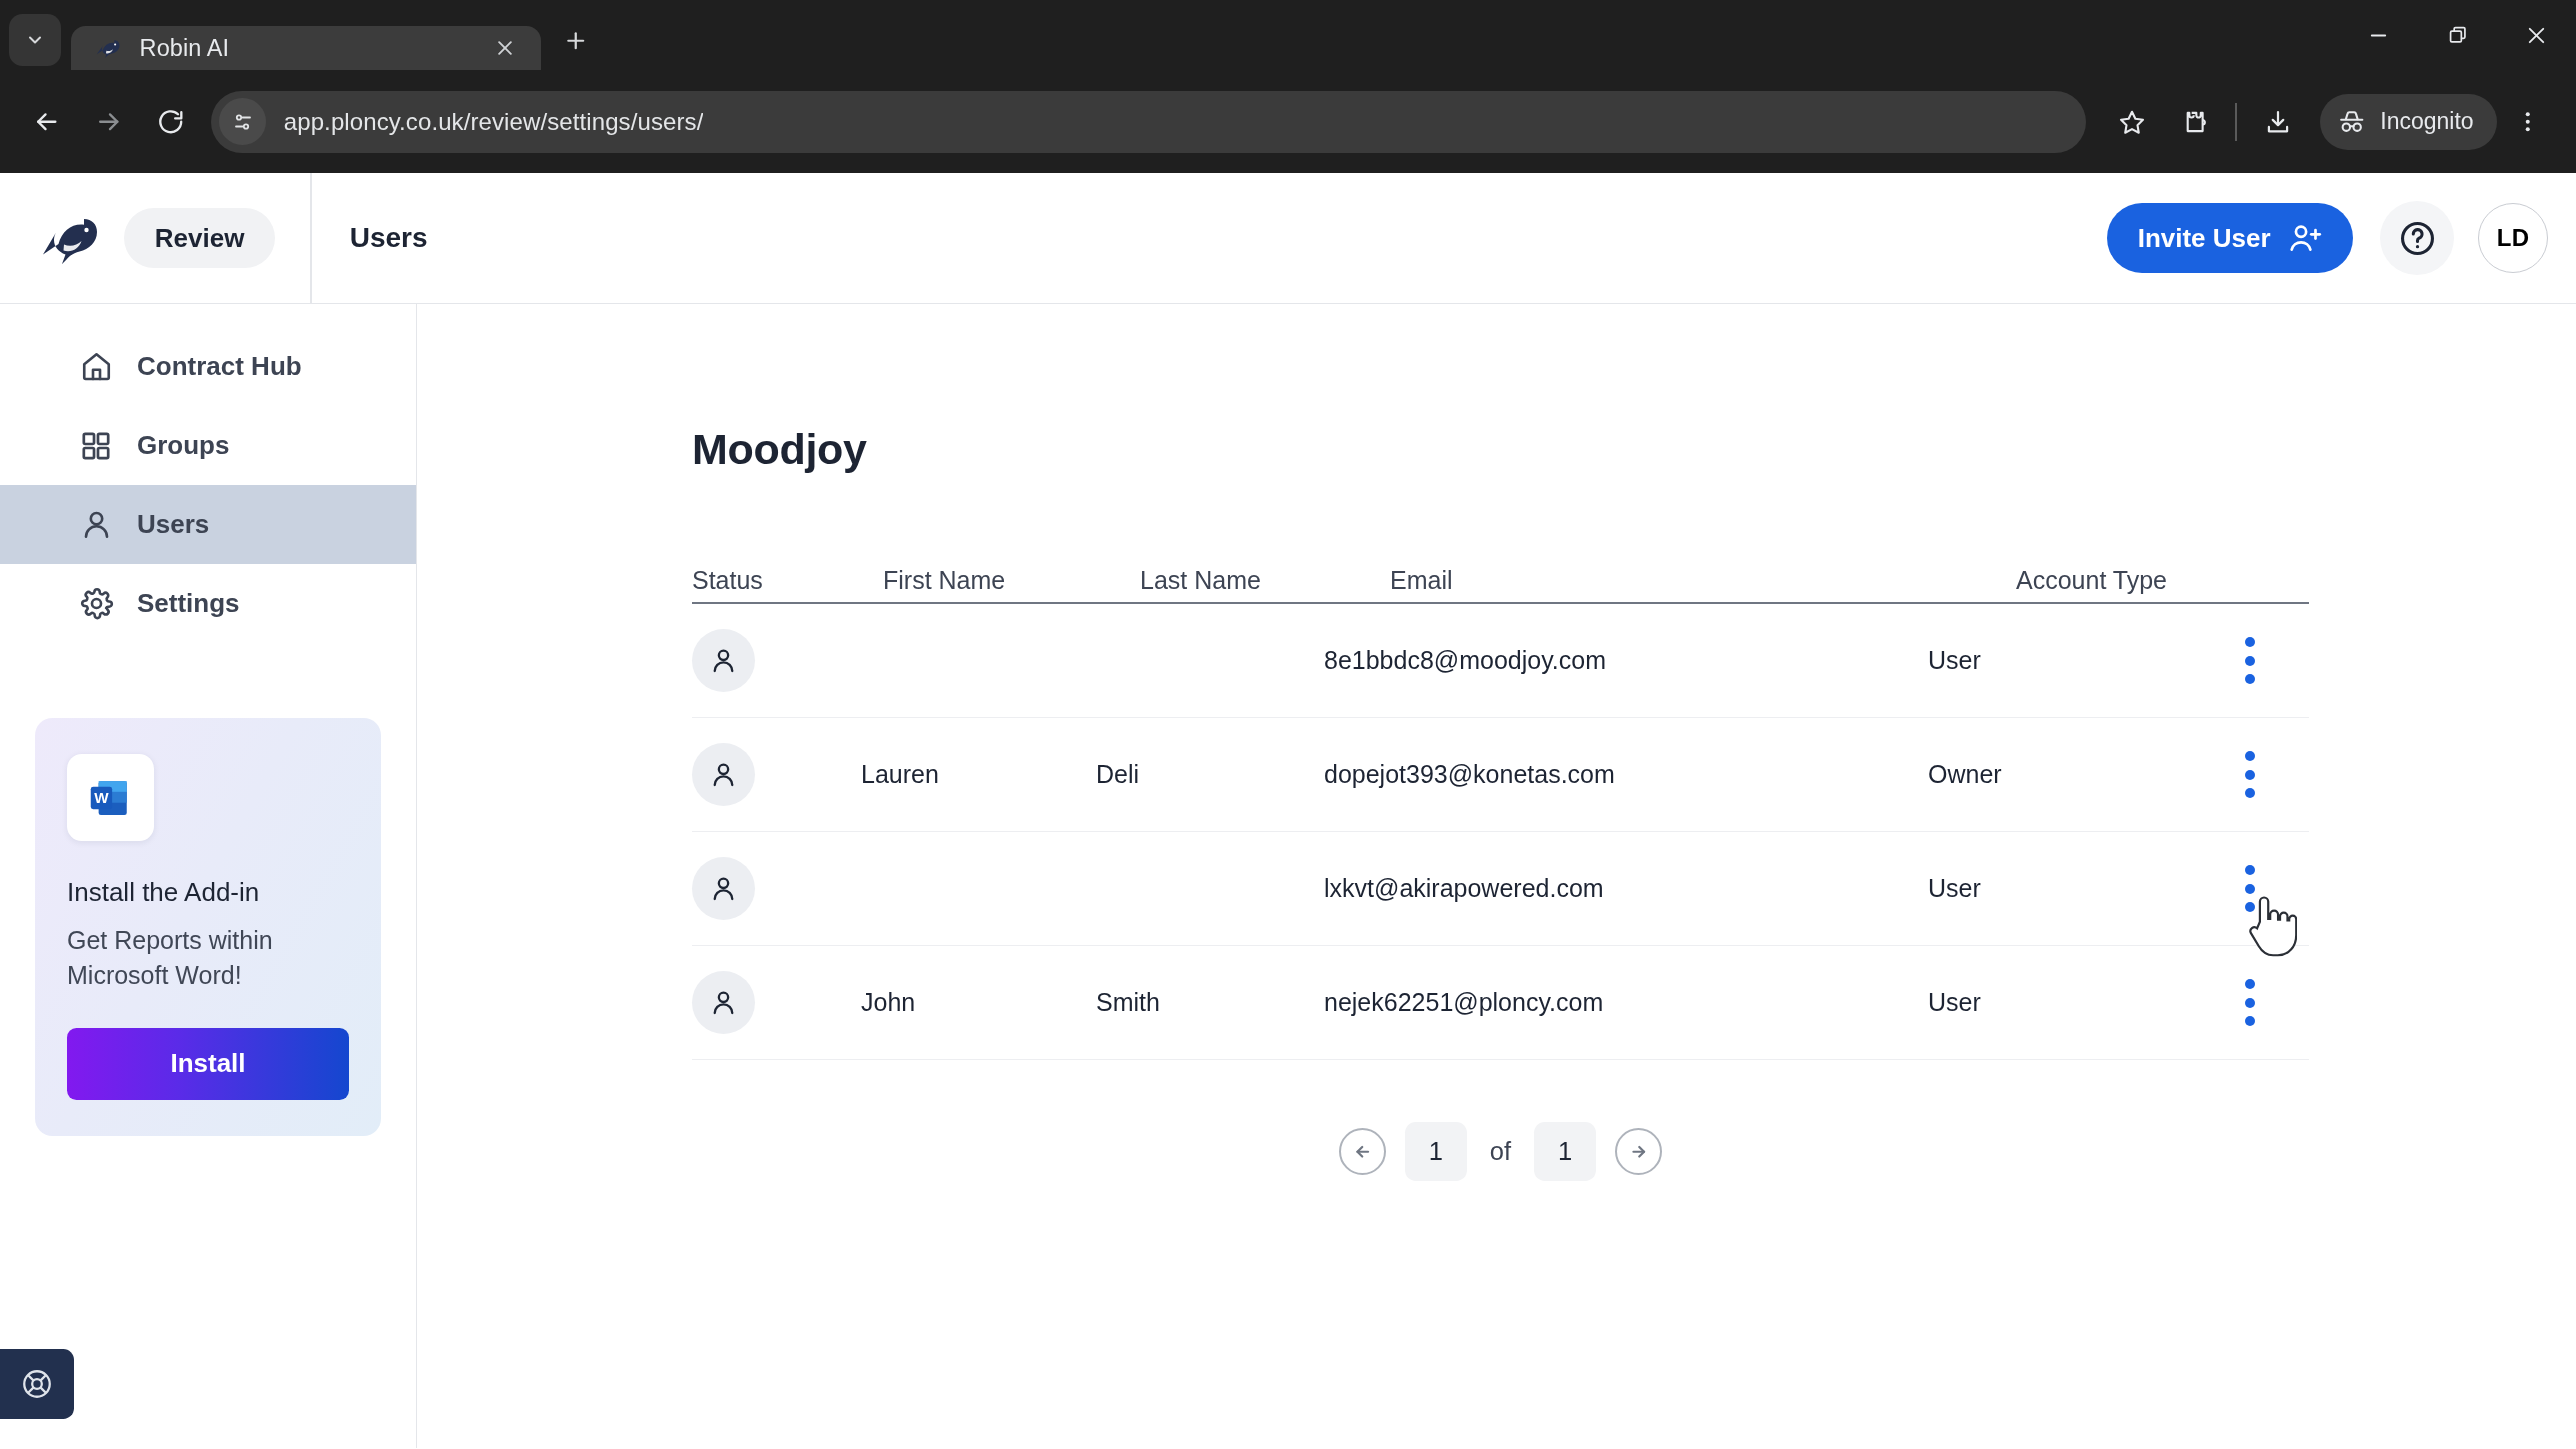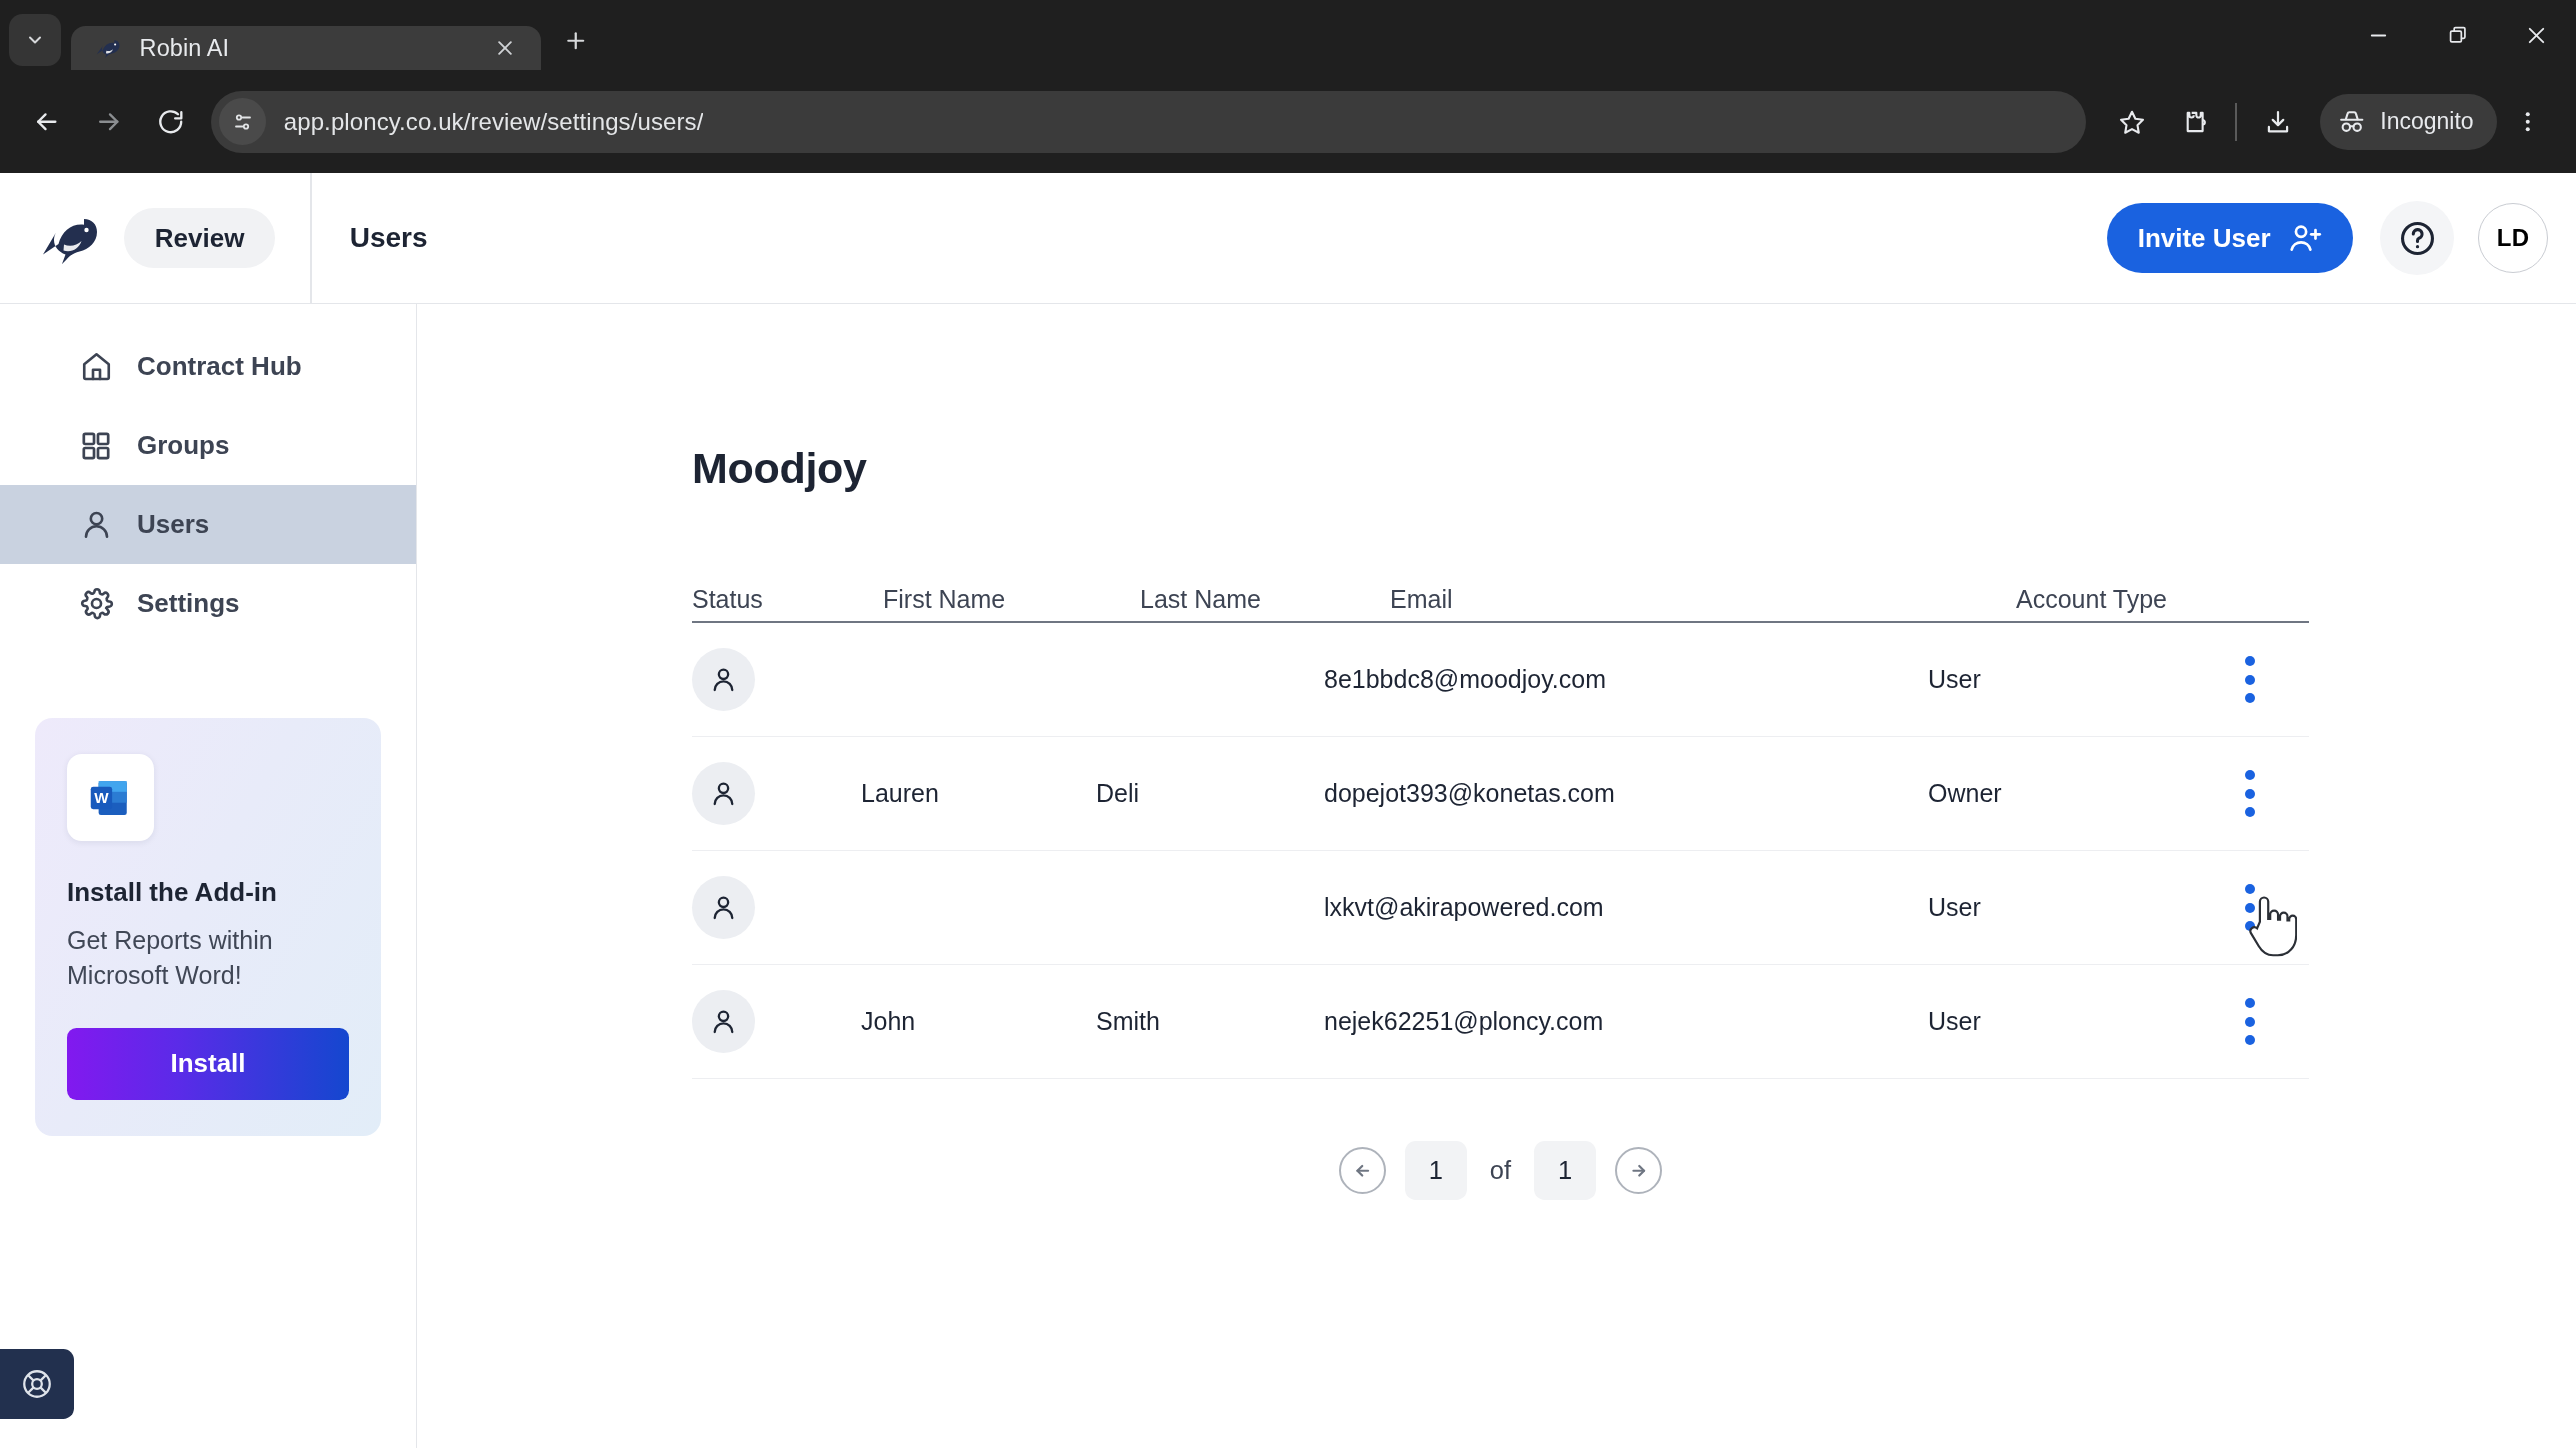--- a/index.html
+++ b/index.html
@@ -173,42 +173,42 @@
     border-radius: 17.4px;
     background: linear-gradient(120deg, #eeeafb 0%, #e8ebf9 45%, #e2edf8 100%);
     padding: 36px 32px 36px 32px;
   }
   .promo-icon-tile {
     width: 87px; height: 87px; border-radius: 14.8px;
     background: #fff;
     display: flex; align-items: center; justify-content: center;
     box-shadow: 0 1.3px 6.7px rgba(30,40,70,.08);
   }
-  .promo-title { font-size: 26px; font-weight: 700; color: #1d2433; margin-top: 36px; }
+  .promo-title { font-size: 26px; font-weight: 400; color: #1d2433; margin-top: 36px; }
   .promo-sub { font-size: 25px; color: #404756; line-height: 1.42; margin-top: 14.8px; }
   .install-btn {
     height: 72px; border-radius: 9.4px; margin-top: 34px;
     background: linear-gradient(90deg, #8219ef 0%, #5a2be8 40%, #1447cf 100%);
     display: flex; align-items: center; justify-content: center; cursor: pointer;
   }
   .install-btn span { color: #fff; font-size: 26px; font-weight: 700; }
 
   .support-widget {
     position: absolute; left: 0; bottom: 29.5px;
     width: 74px; height: 70px;
     border-radius: 0 10.7px 10.7px 0;
     background: #22304e;
     display: flex; align-items: center; justify-content: center;
     cursor: pointer;
   }
 
   
   .main { flex: 1; background: #fff; padding-top: 121px; overflow: hidden; }
   .content { width: 1610px; margin-left: 275px; }
-  .org-title { font-size: 43px; font-weight: 700; color: #1d2433; letter-spacing: -0.3px; margin-top: 19px; }
+  .org-title { font-size: 43px; font-weight: 700; color: #1d2433; letter-spacing: -0.3px; }
 
   .table { margin-top: 79px; width: 1617px; }
   .thead {
     display: flex; align-items: flex-end;
     height: 51px;
     border-bottom: 2px solid #6f7682;
     gap: 22px;
   }
   .th { font-size: 25px; color: #3d4453; white-space: nowrap; padding-bottom: 6.7px; }
   .c-status { width: 169px; flex: none; }

